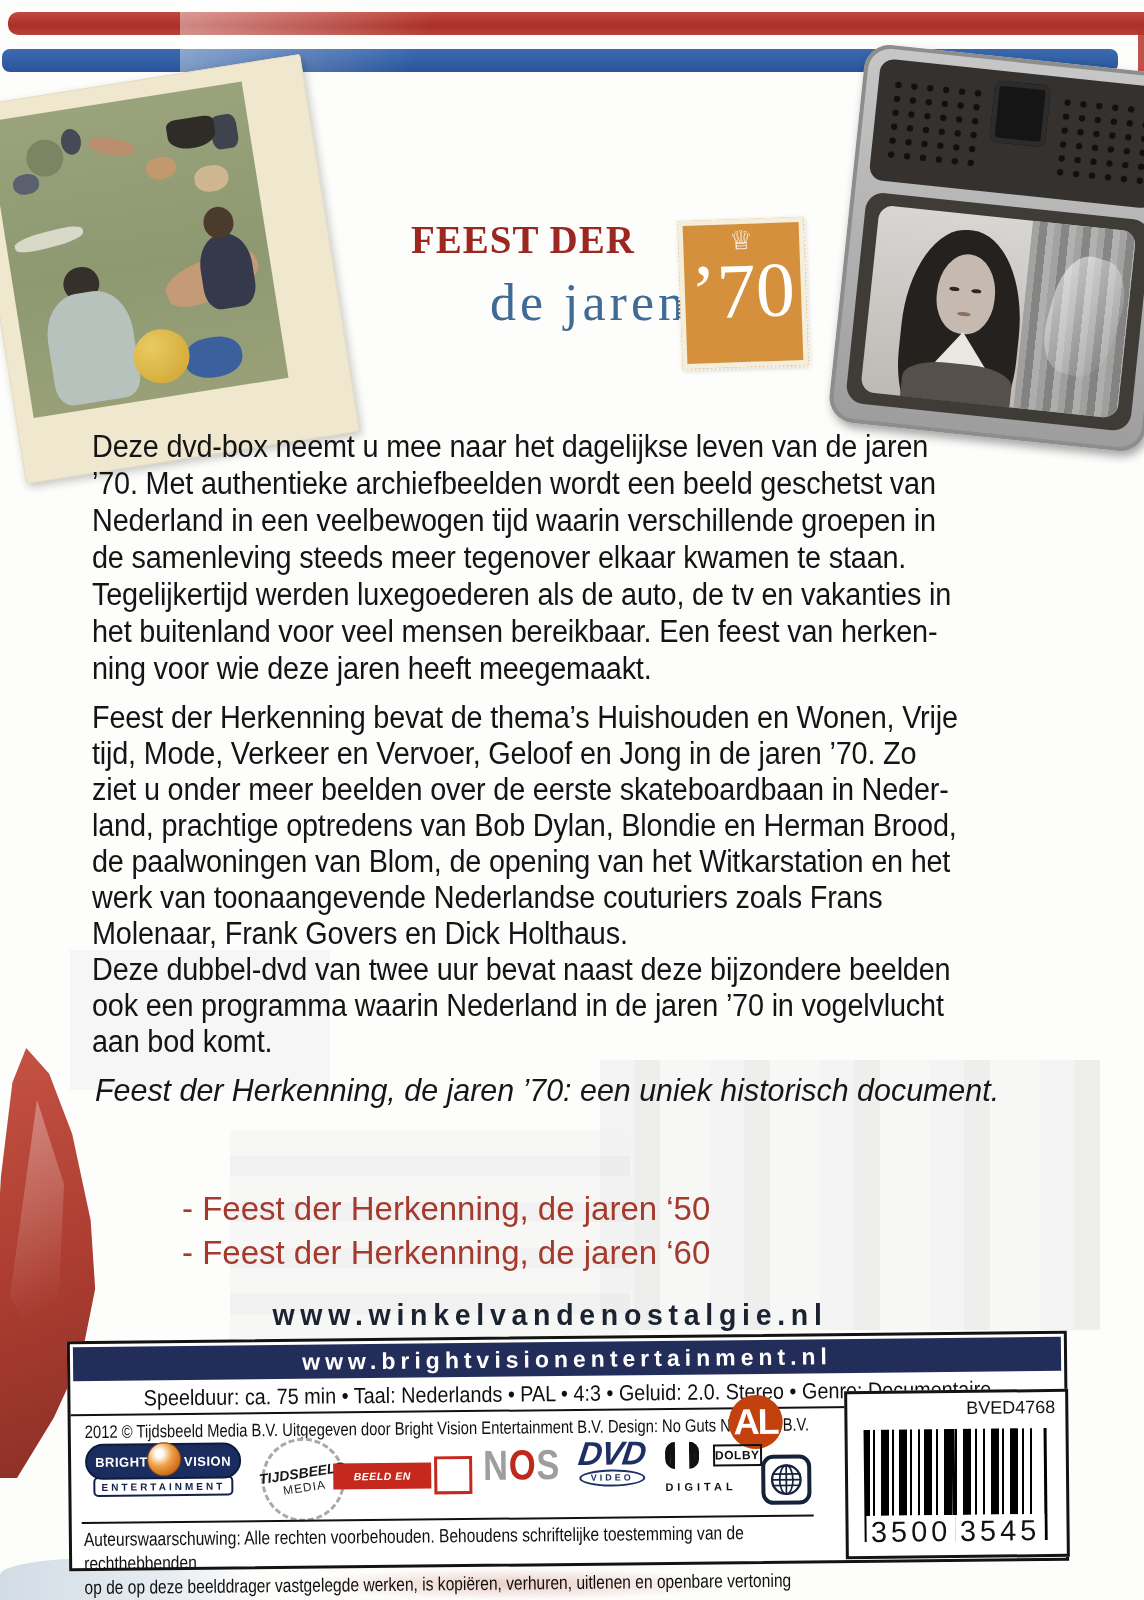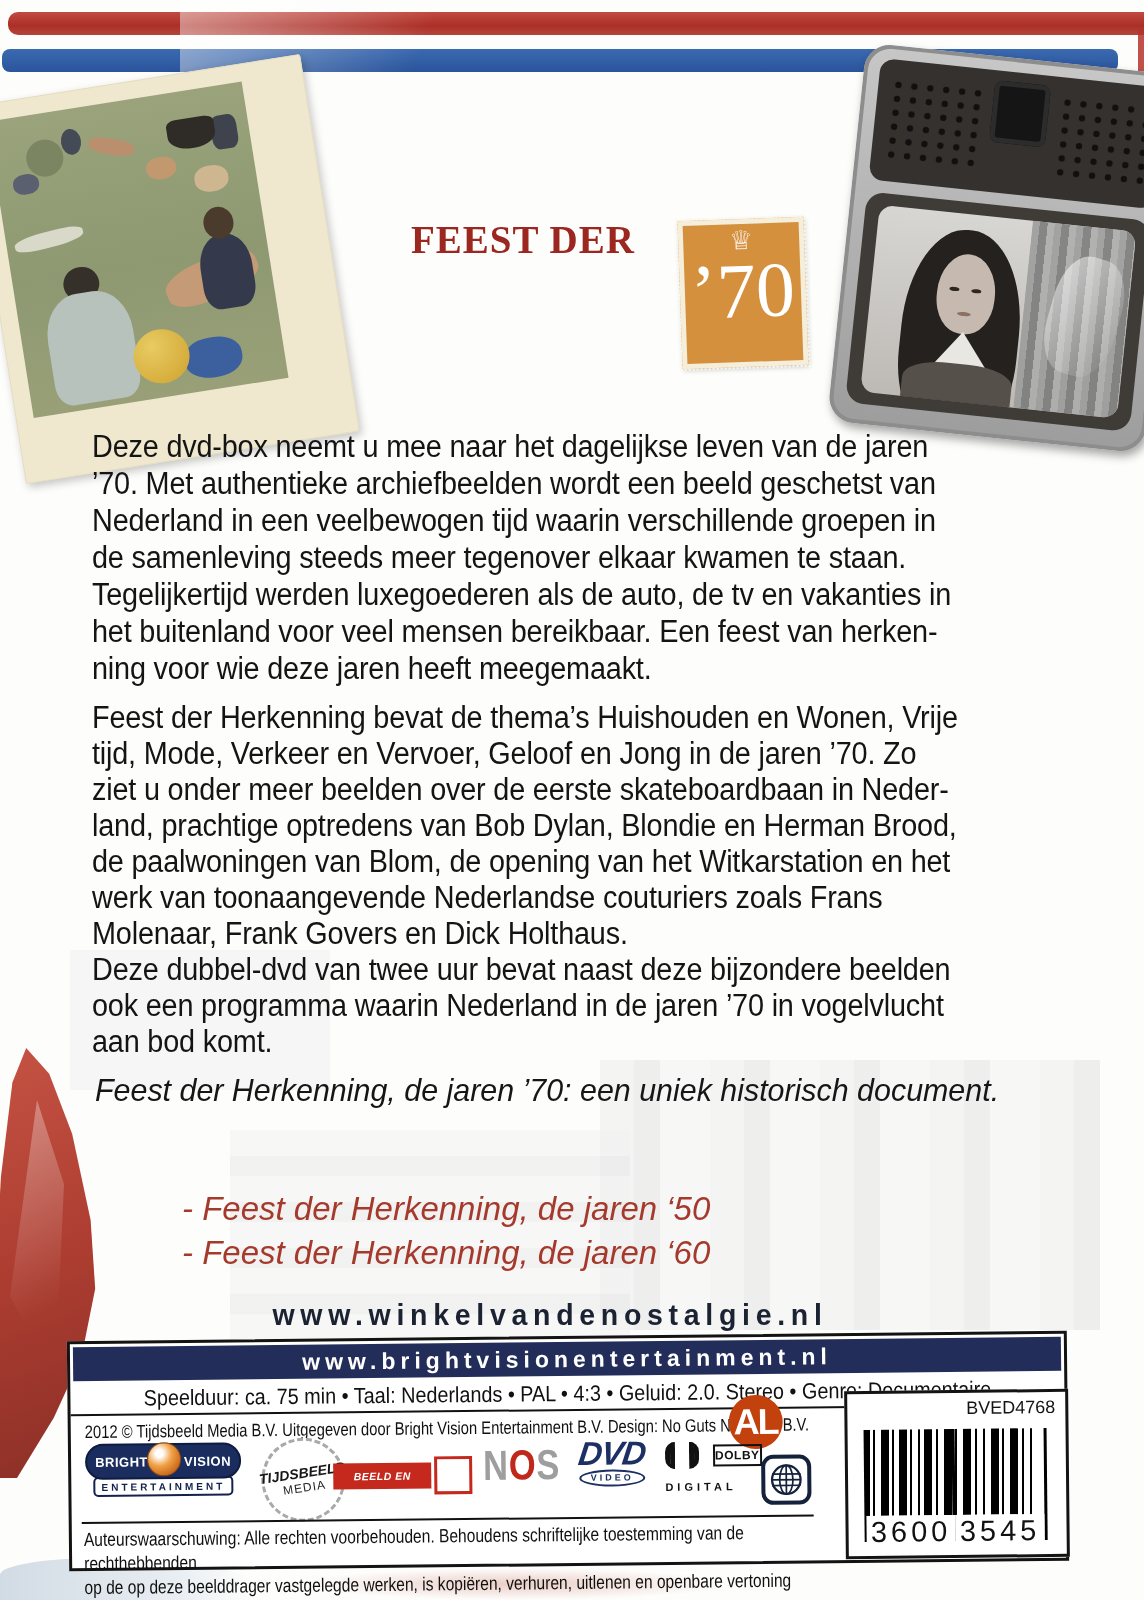--- a/index.html
+++ b/index.html
@@ -74,21 +74,21 @@
   .collar { position:absolute; left:52px; top:118px; width:0; height:0; border-left:44px solid transparent; border-right:44px solid transparent; border-bottom:58px solid #e9e7e2; }
   .torso { position:absolute; left:40px; bottom:-6px; width:110px; height:44px; background:#55504a; border-radius:40% 40% 0 0; }
   .screen-glare { position:absolute; right:8px; top:30px; width:70px; height:120px; background:linear-gradient(115deg,rgba(255,255,255,.8),rgba(255,255,255,0)); transform:rotate(10deg); border-radius:40%; opacity:.7; }
 
   
   .bodytext { position:absolute; color:#141414; font-size:31px; line-height:37px; white-space:pre-line; width:1100px; transform:scaleX(.93); transform-origin:0 0; letter-spacing:-.2px; }
   .p1 { left:92px; top:428px; }
   .p2 { left:92px; top:700px; line-height:36px; }
   .tagline { position:absolute; left:95px; top:1072px; font-style:italic; font-size:32px; color:#161616; width:1100px; transform:scaleX(.95); transform-origin:0 0; }
   .also-head { position:absolute; left:178px; top:1144px; font-style:italic; font-weight:bold; font-size:35px; color:#9c2a1f; }
-  .also-item { position:absolute; left:182px; font-style:italic; font-size:33px; color:#a5392c; }
+  .also-item { position:absolute; left:182px; font-size:33px; color:#a5392c; }
   .also-item.i1 { top:1190px; } .also-item.i2 { top:1234px; }
 
   
   .url-shop { position:absolute; left:180px; top:1298px; width:740px; text-align:center; font-weight:bold; font-size:30px; letter-spacing:6px; color:#1b2333; transform:scaleX(.95); transform-origin:50% 0; }
 
   
   .info-box { position:absolute; left:68px; top:1336px; width:1000px; height:230px; background:#fff; border:3px solid #131313; transform:rotate(-0.6deg); }
   .url-bar { position:absolute; left:3px; top:3px; right:3px; height:34px; background:#232d5a; color:#fff; font-weight:bold; font-size:23px; letter-spacing:5px; text-align:center; line-height:34px; }
   .specs { position:absolute; left:0; top:42px; width:100%; text-align:center; font-size:22px; color:#101010; transform:scaleX(.9); transform-origin:50% 0; }
   .divider1 { position:absolute; left:0; top:70px; width:100%; border-top:2px solid #111; }
@@ -169,20 +169,21 @@
       <div class="blob ph-woman-head"></div>
       <div class="blob ph-bag"></div>
       <div class="blob ph-man-head"></div>
       <div class="blob ph-man-body"></div>
       <div class="blob ph-ball"></div>
     </div>
   </div>
 
   <div class="title-wrap">
     <div class="title-l1">FEEST DER</div>
+    <div class="title-l3">de jaren</div>
   </div>
 
   <div class="stamp">
     <span class="stamp-crown">♕</span>
     <span class="stamp-year">’70</span>
   </div>
 
   <div class="tv">
     <div class="tv-top">
       <div class="grille left"></div>
@@ -287,18 +288,18 @@
 op de op deze beelddrager vastgelegde werken, is kopiëren, verhuren, uitlenen en openbare vertoning verboden.</div>
   </div>
 
   <div class="barcode-box">
     <div class="bc-label">BVED4768</div>
     <div class="bc-bars"></div>
     <div class="bc-guard g1"></div>
     <div class="bc-guard g2"></div>
     <div class="bc-guard g3"></div>
     <div class="bc-digits">
-      <span>3600</span>
+      <span>3500</span>
       <span>3545</span>
     </div>
   </div>
 
 </div>
 
 </body></html>

